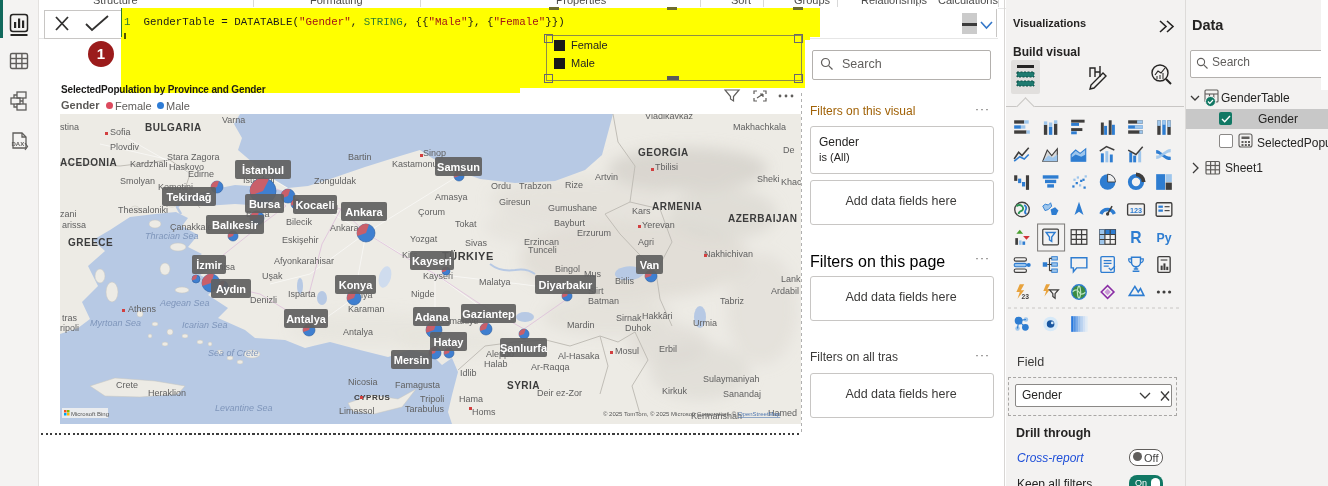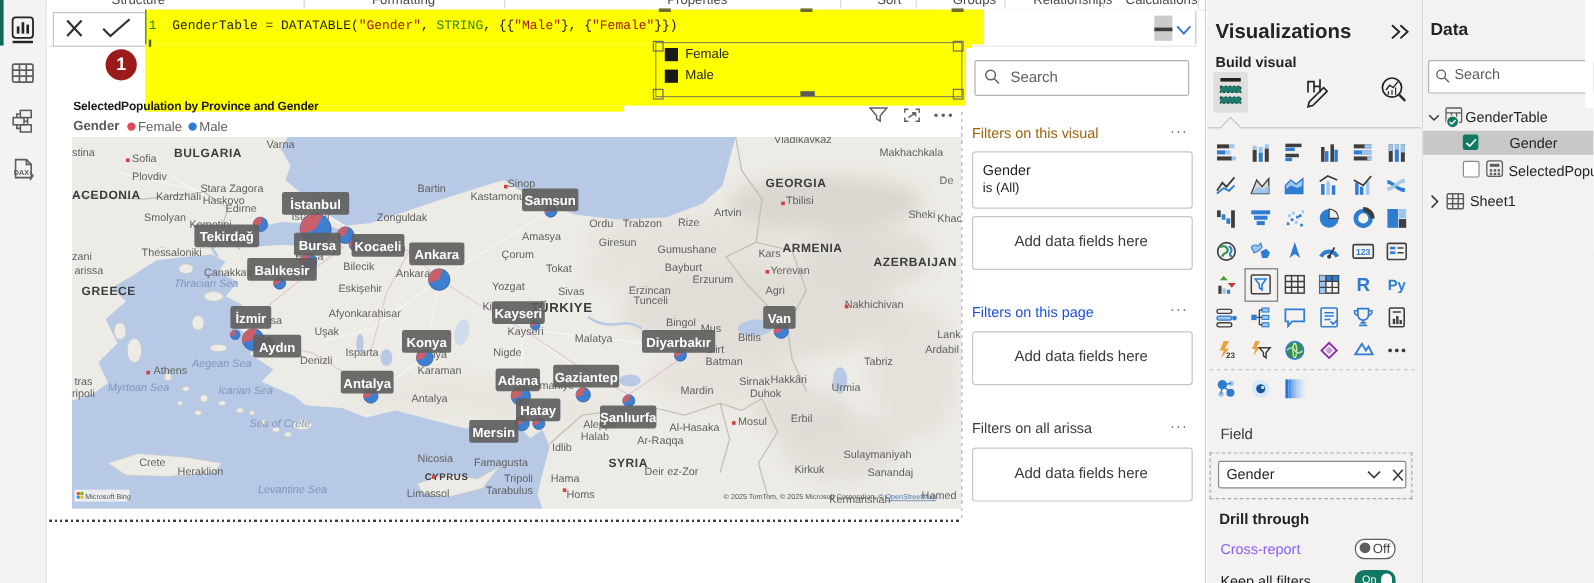--- a/index.html
+++ b/index.html
@@ -392,30 +392,30 @@
     <line x1="8.6" y1="8.6" x2="12.5" y2="12.5" stroke="#605e5c" stroke-width="1.2"></line>
   </svg>
 <div class="ab" style="left:842px;top:57px;font-size:12.5px;color:#605e5c;">Search</div>
 <div class="ab" style="left:810px;top:104px;font-size:12px;color:#a16207;">Filters on this visual</div>
 <div class="ab" style="left:975px;top:102px;font-size:12px;color:#605e5c;letter-spacing:1px;">···</div>
 <div class="ab" style="left:810px;top:126px;width:182px;height:46px;background:#fff;border:1px solid #c8c6c4;border-radius:3px;"></div>
 <div class="ab" style="left:819px;top:135px;font-size:12px;color:#252423;">Gender</div>
 <div class="ab" style="left:819px;top:151px;font-size:11px;color:#252423;">is (All)</div>
 <div class="ab" style="left:810px;top:180px;width:182px;height:43px;background:#fff;border:1px solid #c8c6c4;border-radius:3px;"></div>
 <div class="ab" style="left:810px;top:194px;width:182px;text-align:center;font-size:12.5px;color:#3b3a39;">Add data fields here</div>
-<div class="ab" style="left:810px;top:253px;font-size:12px;color:#1d4ed8;">Filters on this page</div>
+<div class="ab" style="left:810px;top:253px;font-size:16px;color:#000000;">Filters on this page</div>
 <div class="ab" style="left:975px;top:251px;font-size:12px;color:#605e5c;letter-spacing:1px;">···</div>
 <div class="ab" style="left:810px;top:276px;width:182px;height:43px;background:#fff;border:1px solid #c8c6c4;border-radius:3px;"></div>
 <div class="ab" style="left:810px;top:290px;width:182px;text-align:center;font-size:12.5px;color:#3b3a39;">Add data fields here</div>
-<div class="ab" style="left:810px;top:350px;font-size:12px;color:#3b3a39;">Filters on all arissa</div>
+<div class="ab" style="left:810px;top:350px;font-size:12px;color:#3b3a39;">Filters on all tras</div>
 <div class="ab" style="left:975px;top:348px;font-size:12px;color:#605e5c;letter-spacing:1px;">···</div>
 <div class="ab" style="left:810px;top:373px;width:182px;height:43px;background:#fff;border:1px solid #c8c6c4;border-radius:3px;"></div>
 <div class="ab" style="left:810px;top:387px;width:182px;text-align:center;font-size:12.5px;color:#3b3a39;">Add data fields here</div>
 <div class="ab" style="left:1006px;top:0;width:179px;height:486px;background:#f3f2f1;border-right:1px solid #dddbd9;"></div>
-<div class="ab" style="left:1013px;top:17px;font-size:17px;font-weight:bold;color:#252423;">Visualizations</div>
+<div class="ab" style="left:1013px;top:17px;font-size:11px;font-weight:bold;color:#252423;">Visualizations</div>
 <svg class="ab" style="left:1158px;top:20px;" width="18" height="13" viewBox="0 0 18 13">
     <path d="M2,1 L8,6.5 L2,12 M9,1 L15,6.5 L9,12" stroke="#252423" stroke-width="1.6" fill="none"></path>
   </svg>
 <div class="ab" style="left:1013px;top:45px;font-size:12px;font-weight:bold;color:#252423;">Build visual</div>
 <div class="ab" style="left:1011px;top:60px;width:29px;height:34px;background:#e1dfdd;border-radius:2px;"></div>
 <svg class="ab" style="left:1016px;top:64px;" width="20" height="26" viewBox="0 0 20 26">
 <rect x="1" y="1" width="17" height="3" fill="#252423"></rect>
 <rect x="1" y="8" width="17" height="5" fill="#1f7a6f" stroke="#0e4f47" stroke-dasharray="2,1.5" stroke-width="1"></rect>
 <rect x="1" y="17" width="17" height="5" fill="#1f7a6f" stroke="#0e4f47" stroke-dasharray="2,1.5" stroke-width="1"></rect>
   </svg>
@@ -680,21 +680,21 @@
   </svg>
 <div class="ab" style="left:1017px;top:355px;font-size:12.5px;color:#3b3a39;">Field</div>
 <div class="ab" style="left:1008px;top:377px;width:167px;height:37px;border:1px dashed #a9a7a5;"></div>
 <div class="ab" style="left:1015px;top:384px;width:155px;height:21px;background:#fff;border:1px solid #8a8886;border-radius:2px;"></div>
 <div class="ab" style="left:1022px;top:388px;font-size:12px;color:#252423;">Gender</div>
 <svg class="ab" style="left:1138px;top:390px;" width="34" height="12" viewBox="0 0 34 12">
 <path d="M2,3 L7,8 L12,3" stroke="#3b3a39" stroke-width="1.3" fill="none"></path>
 <path d="M23,1.5 L31,10.5 M31,1.5 L23,10.5" stroke="#3b3a39" stroke-width="1.3" fill="none"></path>
   </svg>
 <div class="ab" style="left:1016px;top:426px;font-size:12.5px;font-weight:bold;color:#252423;">Drill through</div>
-<div class="ab" style="left:1017px;top:451px;font-size:12px;color:#8b5cf6;">Cross-report</div>
+<div class="ab" style="left:1017px;top:451px;font-size:12px;color:#1d4ed8;font-style:italic;">Cross-report</div>
 <div class="ab" style="left:1129px;top:449px;width:32px;height:15px;border:1px solid #605e5c;border-radius:8px;background:#fff;"></div>
 <div class="ab" style="left:1133px;top:452px;width:9px;height:9px;border-radius:50%;background:#605e5c;"></div>
 <div class="ab" style="left:1144px;top:452px;font-size:11px;color:#444;text-align:right;">Off</div>
 <div class="ab" style="left:1017px;top:477px;font-size:12px;color:#252423;">Keep all filters</div>
 <div class="ab" style="left:1129px;top:475px;width:34px;height:11px;border-radius:8px 8px 0 0;background:#117864;"></div>
 <div class="ab" style="left:1135px;top:478px;font-size:9px;color:#fff;">On</div>
 <div class="ab" style="left:1151px;top:478px;width:9px;height:8px;border-radius:50% 50% 0 0;background:#fff;"></div>
 <div class="ab" style="left:1186px;top:0;width:142px;height:486px;background:#f3f2f1;"></div>
 <div class="ab" style="left:1192px;top:17px;font-size:14.5px;font-weight:bold;color:#252423;">Data</div>
 <div class="ab" style="left:1190px;top:50px;width:136px;height:26px;background:#fff;border:1px solid #b3b0ad;border-radius:2px;"></div>

